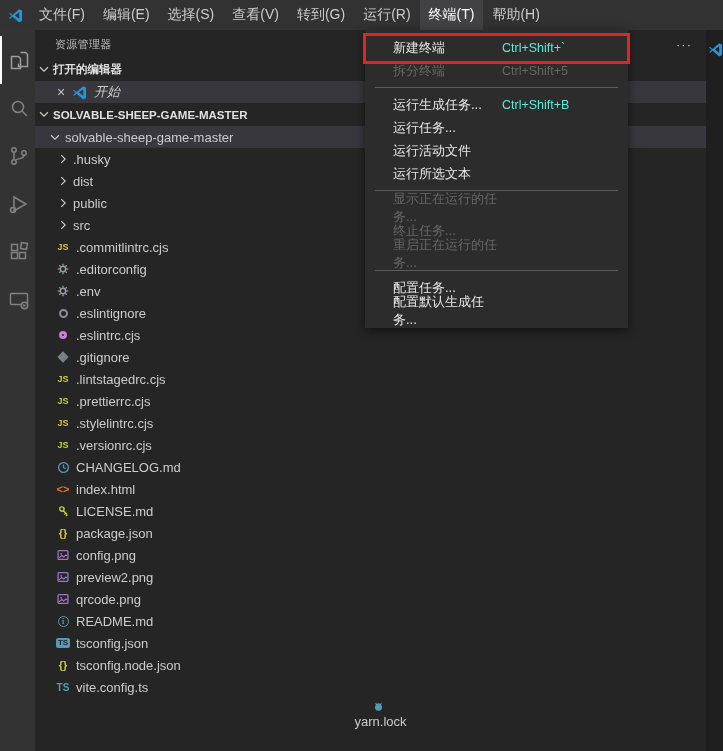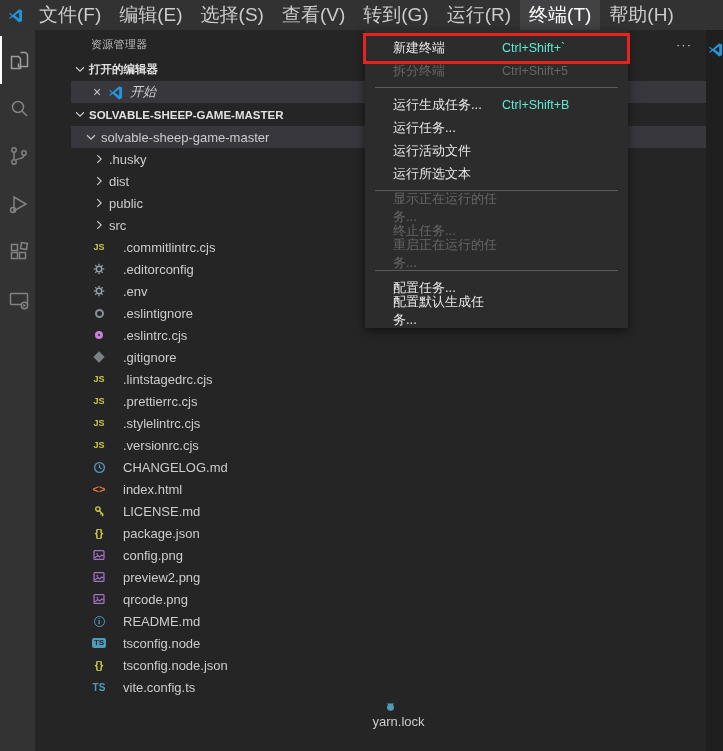--- a/index.html
+++ b/index.html
@@ -4,48 +4,48 @@
 <style>
   * { margin:0; padding:0; box-sizing:border-box; }
   html,body { width:723px; height:751px; overflow:hidden; background:#252526;
               font-family:"Liberation Sans","DejaVu Sans",sans-serif; }
 
   
   .titlebar { position:absolute; top:0; left:0; width:723px; height:30px;
               background:#323233; display:flex; align-items:center; z-index:5; }
   .titlebar .logo { width:30px; display:flex; justify-content:center; align-items:center; }
   .menubar { display:flex; height:100%; }
-  .menu-item { color:#cccccc; font-size:19px; padding:0 9px; display:flex; align-items:center;
+  .menu-item { color:#cccccc; font-size:14px; padding:0 9px; display:flex; align-items:center;
                cursor:default; }
   .menu-item.active { background:#424245; color:#ffffff; }
 
   
   .workbench { position:absolute; top:30px; left:0; width:723px; height:721px; display:flex; }
 
   .activitybar { width:35px; background:#333333; display:flex; flex-direction:column;
                  align-items:center; padding-top:6px; }
   .act-icon { width:35px; height:48px; display:flex; align-items:center; justify-content:center;
               opacity:.75; border-left:2px solid transparent; }
   .act-icon.active { opacity:1; border-left:2px solid #ffffff; }
 
-  .sidebar { width:671px; background:#252526; color:#cccccc; position:relative;padding-left:36px; }
+  .sidebar { width:671px; background:#252526; color:#cccccc; position:relative; }
   .sidebar-header { height:28px; display:flex; align-items:center; justify-content:space-between;
                     padding:0 14px 0 20px; }
   .sidebar-title { font-size:11px; color:#bdbdbd; letter-spacing:.3px; }
   .more-actions { color:#cccccc; font-size:13px; letter-spacing:1px; cursor:pointer; }
 
   .section-header { height:23px; display:flex; align-items:center; padding-left:2px;
                     font-weight:bold; font-size:11.5px; color:#e0e0e0; cursor:pointer; }
   .section-header .chev { width:16px; }
 
   .row { height:22px; display:flex; align-items:center; font-size:13px; color:#cccccc;
          cursor:pointer; white-space:nowrap; }
   .row.selected { background:#37373d; }
   .row .chev { width:16px; display:flex; justify-content:center; }
-  .row .fi { width:16px; height:16px; margin-right:16px; display:flex; align-items:center;
+  .row .fi { width:16px; height:16px; margin-right:5px; display:flex; align-items:center;
              justify-content:center; flex:0 0 16px;text-align:center; }
   .open-editor { padding-left:18px; }
   .open-editor .close { width:16px; color:#c5c5c5; font-size:14px; margin-right:3px; text-align:center; }
   .open-editor .vsico { width:16px; margin-right:6px; display:flex; }
   .open-editor .lbl { font-style:italic; }
 
   .badge { font-weight:bold; font-size:9px; letter-spacing:0; }
   .badge.js { color:#cbcb41; }
   .badge.ts { color:#519aba; font-size:10px; }
   .badge.braces { color:#cbcb41; font-size:11px; }
@@ -360,21 +360,21 @@
         <div class="row" style="padding-left: 20px;">
           <span class="fi">
             <span class="circle-i">i</span>
           </span>
           <span>README.md</span>
         </div>
         <div class="row" style="padding-left: 20px;">
           <span class="fi">
             <span class="tsbox">TS</span>
           </span>
-          <span>tsconfig.node</span>
+          <span>tsconfig.json</span>
         </div>
         <div class="row" style="padding-left: 20px;">
           <span class="fi">
             <span class="badge braces">{}</span>
           </span>
           <span>tsconfig.node.json</span>
         </div>
         <div class="row" style="padding-left: 20px;">
           <span class="fi">
             <span class="badge ts">TS</span>

